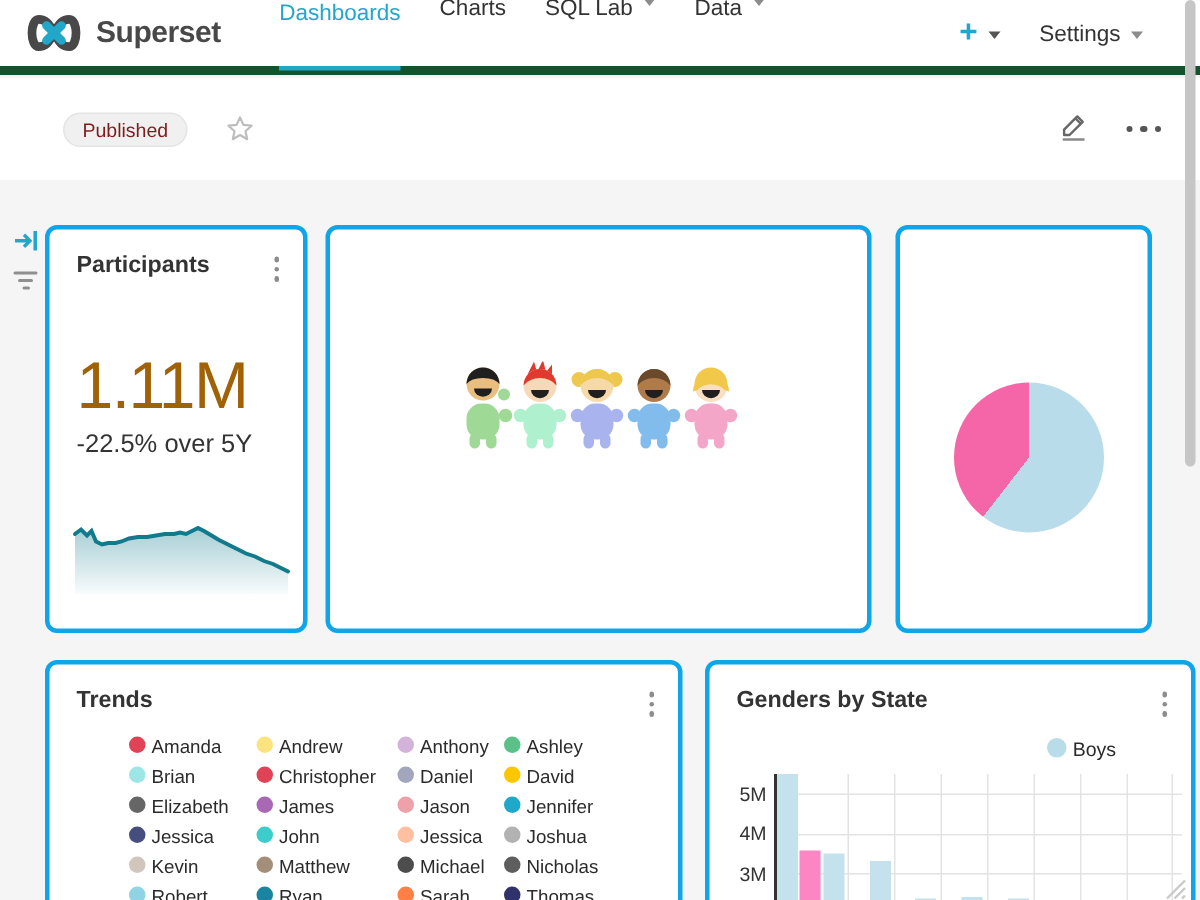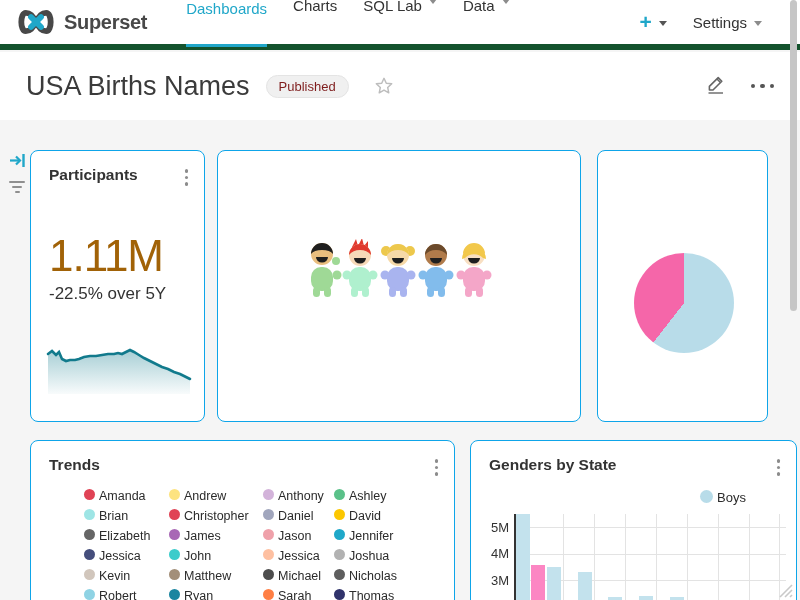--- a/index.html
+++ b/index.html
@@ -30,21 +30,21 @@
   .hdr-right{margin-left:auto;display:flex;align-items:center;gap:24px}
   .hdots{display:flex;gap:5px;cursor:pointer}
   .hdots i{width:4.5px;height:4.5px;border-radius:50%;background:#555}
 
   
   .rail-icon{position:absolute;cursor:pointer}
   .filter-lines{display:flex;flex-direction:column;align-items:center;gap:3px}
   .filter-lines i{height:2px;background:#8F8F8F;border-radius:1px;display:block}
 
   
-  .card{position:absolute;background:#fff;border:1px solid #0ea5e9;border-radius:8px;
+  .card{position:absolute;background:#fff;border:3px solid #0ea5e9;border-radius:8px;
         box-sizing:border-box;overflow:hidden}
   .card-header{display:flex;justify-content:space-between;align-items:flex-start;
                padding:15px 13px 0 18px}
   .card-title{font-size:15.5px;font-weight:600;color:#333}
   .kebab{display:flex;flex-direction:column;gap:3px;padding:3px;cursor:pointer}
   .kebab i{width:3.5px;height:3.5px;border-radius:50%;background:#8C8C8C}
 
   
   .big-number{position:absolute;left:18px;top:80px;font-size:44px;font-weight:400;color:#a16207;letter-spacing:-1px}
   .subheader{position:absolute;left:18px;top:133px;font-size:17px;color:#333}
@@ -107,21 +107,20 @@
       <span class="caret"></span>
     </div>
     <div class="settings">
       <span>Settings</span>
       <span class="caret"></span>
     </div>
   </div>
 </div>
 
 <div class="dash-header">
-  <span class="dash-title">USA Births Names</span>
   <span class="badge">Published</span>
   <span class="star">
     <svg width="22" height="22" viewBox="0 0 24 24">
       <path d="M12 3.6l2.5 5.4 5.9.6-4.4 4 1.2 5.8-5.2-3-5.2 3 1.2-5.8-4.4-4 5.9-.6z" fill="none" stroke="#BDBDBD" stroke-width="1.6" stroke-linejoin="round"></path>
     </svg>
   </span>
   <div class="hdr-right">
     <span style="cursor:pointer">
       <svg width="22" height="22" viewBox="0 0 22 22">
         <path d="M13.2 4.6 l3.6 3.6 L8 17 H4.4 V13.4 Z" fill="none" stroke="#666" stroke-width="1.6" stroke-linejoin="round"></path>

